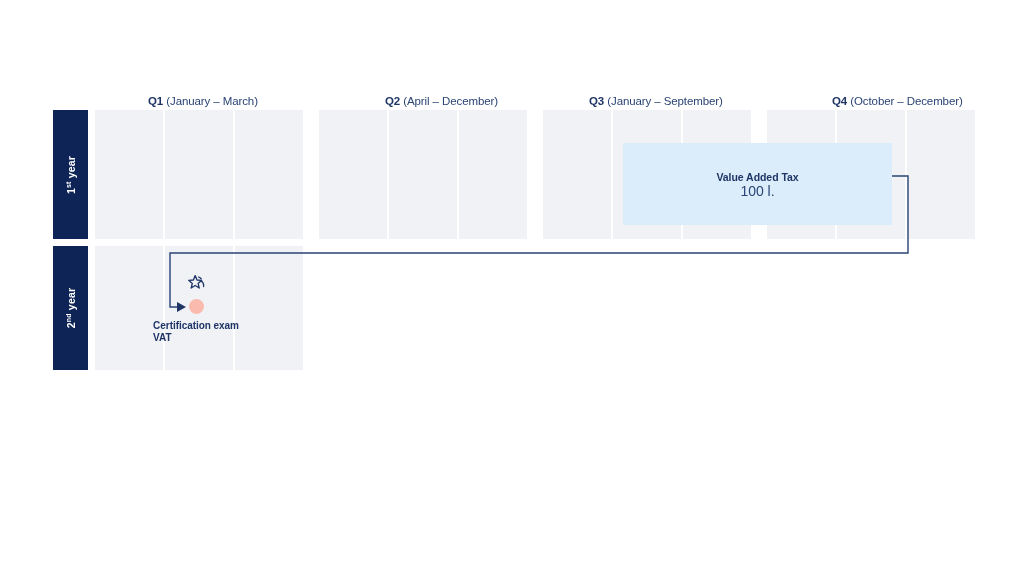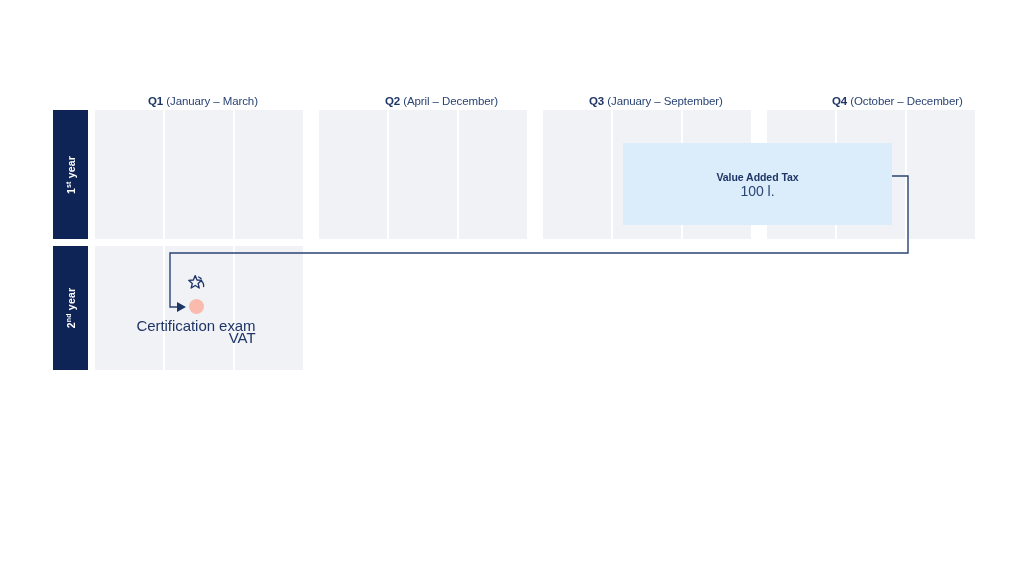--- a/index.html
+++ b/index.html
@@ -61,22 +61,22 @@
   }
 
   
   .milestone{position:absolute;}
   .milestone-dot{
     position:absolute;width:15px;height:15px;border-radius:50%;
     background:#FABBAE;
   }
   .milestone-star{position:absolute;}
   .milestone-caption{
-    position:absolute;text-align:right;white-space:nowrap;
-    font-size:15px;font-weight:normal;color:#1E3566;
+    position:absolute;text-align:left;white-space:nowrap;
+    font-size:10px;font-weight:bold;color:#1E3566;
     line-height:12px;letter-spacing:-0.05px;
   }
 
   
   .connector{position:absolute;left:0;top:0;width:1024px;height:576px;
     pointer-events:none;}
 </style>
 </head>
 <body>
 

